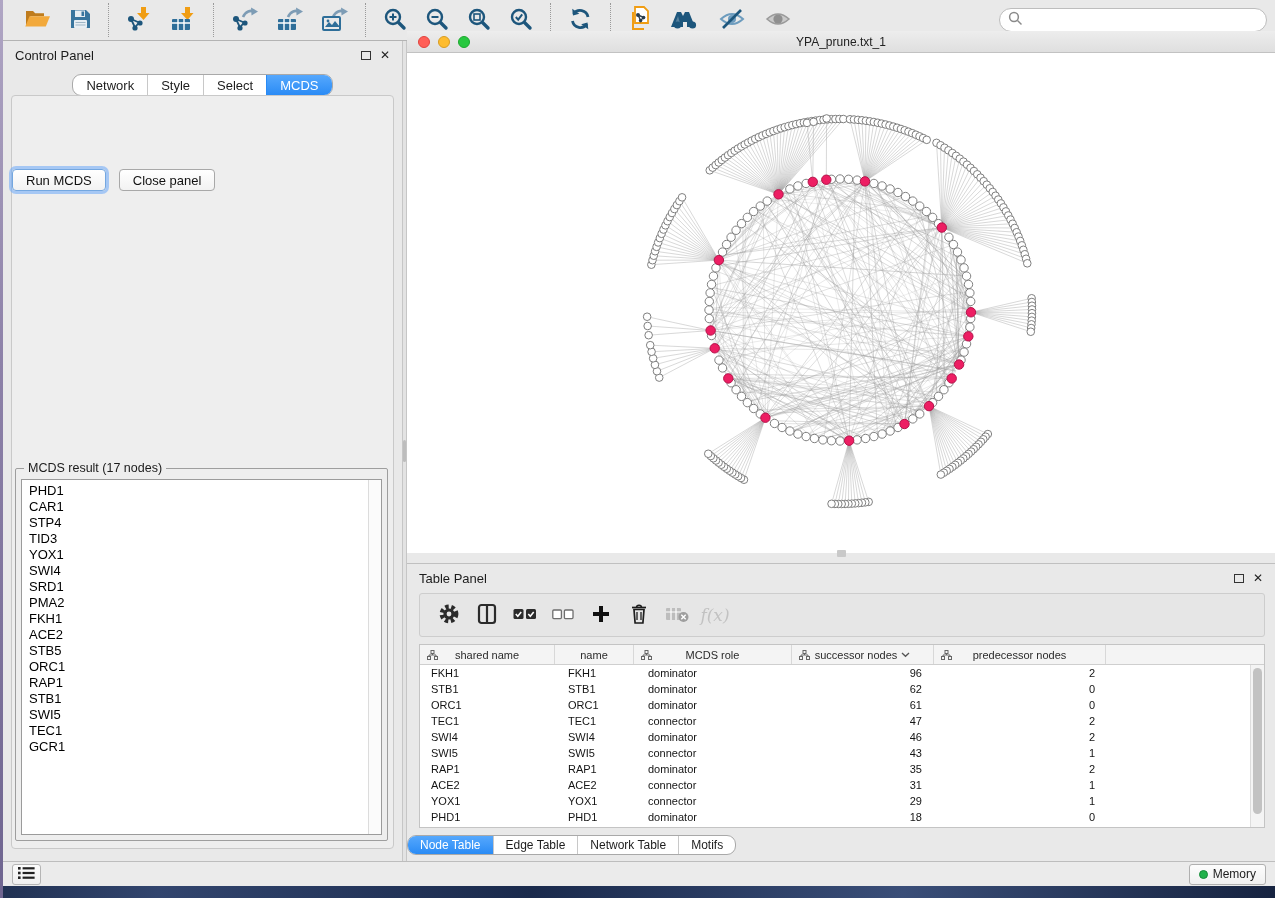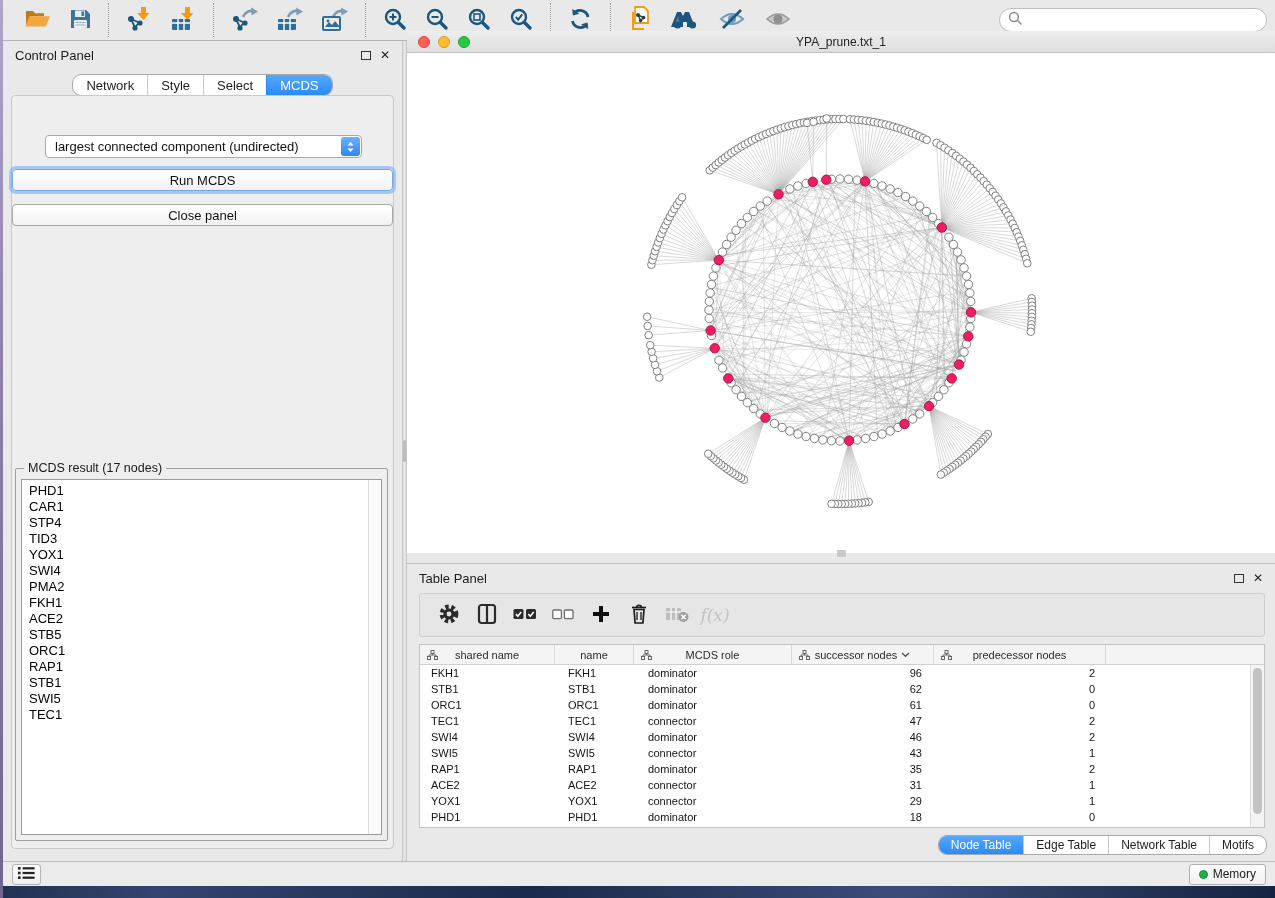--- a/index.html
+++ b/index.html
@@ -38,21 +38,21 @@
   .ctl-tabs-row { position:absolute; top:33px; left:0; right:0; display:flex; justify-content:center; }
 
   .tab-content { position:absolute; left:8px; right:8px; top:54px; bottom:12px; background:#eeeeee;
     border:1px solid #c9c9c9; border-radius:4px; }
   .opt-label { margin-top:18px; text-align:center; font-size:13px; color:#1a1a1a; }
   .dropdown { position:absolute; top:39px; left:33px; width:317px; height:23px; background:#fff;
     border:1px solid #a9a9a9; border-radius:4px; display:flex; align-items:center; }
   .dropdown .val { flex:1; padding:0 9px; font-size:13px; color:#111; white-space:nowrap; overflow:hidden; }
   .dropdown .stepper { width:19px; height:19px; margin-right:1px; border-radius:3px;
     background:linear-gradient(#6db1fc,#2e86f3); display:flex; align-items:center; justify-content:center; }
-  .btn-row { position:absolute; top:73px; left:0; right:0; display:flex; justify-content:flex-start; gap:13px;flex-direction:column; }
+  .btn-row { position:absolute; top:73px; left:0; right:0; display:flex; justify-content:flex-start; gap:13px; }
   .btn { background:linear-gradient(#ffffff,#f2f2f2); border:1px solid #a8a8a8; border-radius:4px;
     height:22px; font-size:13px; padding:0 13px; color:#111; }
   .btn.focus { box-shadow:0 0 0 3px rgba(106,168,250,.55); border-color:#74a7e0; }
 
   .groupbox { position:absolute; left:3px; right:5px; top:372px; bottom:7px;
     border:1px solid #9e9e9e; border-radius:2px; }
   .groupbox .legend { position:absolute; top:-8px; left:8px; background:#eeeeee; padding:0 4px;
     font-size:12.5px; color:#1a1a1a; }
   .mcds-list { position:absolute; left:5px; right:5px; top:10px; bottom:5px; background:#fff;
     border:1px solid #9b9b9b; font-size:13px; line-height:16px; padding:3px 0 0 7px; overflow:hidden; }
@@ -91,21 +91,21 @@
   .thcell .ns { position:absolute; left:7px; top:5px; }
   .tbody { position:absolute; left:0; right:14px; top:20px; bottom:0; }
   .trow { display:flex; height:16px; align-items:center; }
   .tcell { font-size:11px; color:#141414; overflow:hidden; white-space:nowrap; }
   .c0 { width:135px; padding-left:11px; } .c1 { width:79px; padding-left:13px; }
   .c2 { width:158px; padding-left:14px; } .c3 { width:142px; text-align:right; padding-right:12px; }
   .c4 { width:172px; text-align:right; padding-right:11px; }
   .vscroll { position:absolute; right:0; top:20px; bottom:0; width:14px; background:#f4f4f4;
     border-left:1px solid #ddd; }
   .vscroll .thumb { position:absolute; left:2px; right:2px; top:3px; height:146px; background:#c2c2c2; border-radius:5px; }
-  .table-tabs-row { position:absolute; left:0; right:8px; bottom:6px; display:flex; justify-content:flex-end; }
+  .table-tabs-row { position:absolute; left:0; right:16px; bottom:6px; display:flex; justify-content:flex-start; }
   .seg.small { height:20px; font-size:12px; }
   .seg.small .tab { padding:0 12px; }
 
   
   .status-bar { position:absolute; left:0; right:0; bottom:0; height:25px; background:#ebebeb;
     border-top:1px solid #bdbdbd; display:flex; align-items:center; padding:0 9px;gap:40px; }
   .sbtn { width:29px; height:21px; background:linear-gradient(#fcfcfc,#efefef); border:1px solid #b5b5b5;
     border-radius:3px; display:flex; align-items:center; justify-content:center; }
   .memory-btn { margin-left:auto; height:21px; background:linear-gradient(#fdfdfd,#f0f0f0);
     border:1px solid #b0b0b0; border-radius:3px; display:flex; align-items:center; gap:5px;
@@ -274,51 +274,44 @@
     </div>
     <div class="ctl-tabs-row">
           <div class="seg">
             <span class="tab">Network</span>
             <span class="tab">Style</span>
             <span class="tab">Select</span>
             <span class="tab active">MCDS</span>
           </div>
         </div>
     <div class="tab-content">
-      <div class="dropdown">
-        <span class="val">largest connected component (undirected)</span>
-        <span class="stepper">
-              <svg width="9" height="12" viewBox="0 0 9 12">
-                <path d="M4.5 1L7.5 4.6H1.5z" fill="#fff"></path>
-                <path d="M4.5 11L1.5 7.4h6z" fill="#fff"></path>
-              </svg>
-            </span>
-      </div>
       <div class="btn-row">
         <button class="btn focus">Run MCDS</button>
         <button class="btn">Close panel</button>
       </div>
       <div class="groupbox">
         <span class="legend">MCDS result (17 nodes)</span>
         <div class="mcds-list">
               <div>PHD1</div>
               <div>CAR1</div>
               <div>STP4</div>
               <div>TID3</div>
               <div>YOX1</div>
               <div>SWI4</div>
+              <div>SRD1</div>
               <div>PMA2</div>
               <div>FKH1</div>
               <div>ACE2</div>
               <div>STB5</div>
               <div>ORC1</div>
               <div>RAP1</div>
               <div>STB1</div>
               <div>SWI5</div>
               <div>TEC1</div>
+              <div>GCR1</div>
             </div>
         <div class="mcds-scroll"></div>
       </div>
     </div>
   </div>
 
   <div class="v-divider">
         <div class="grip"></div>
       </div>
 

